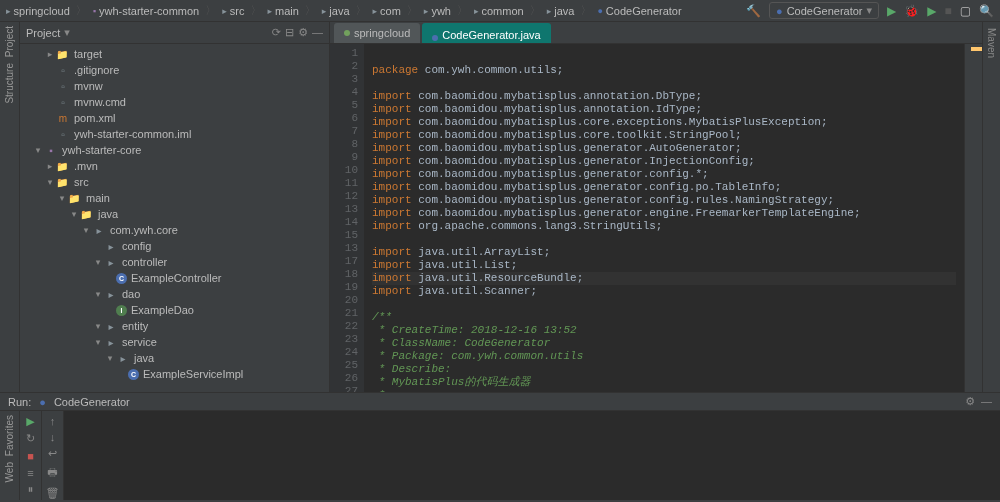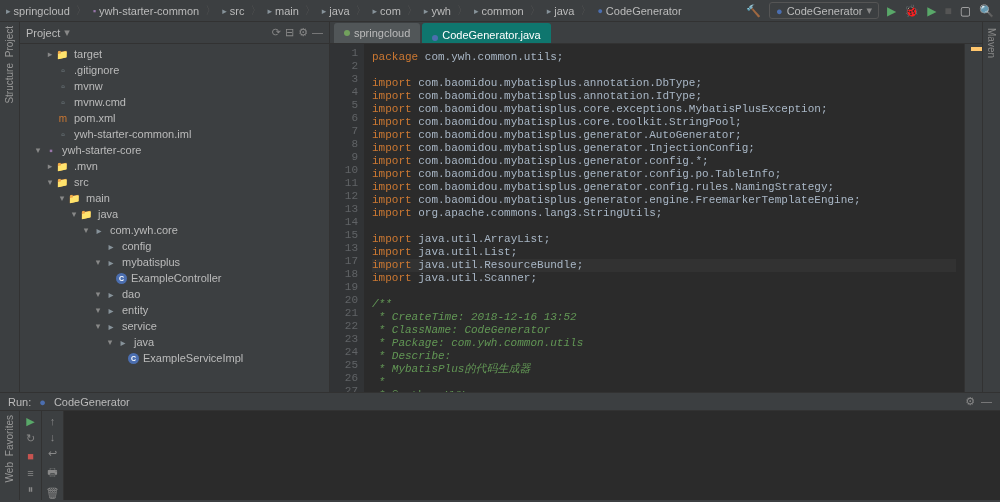--- a/index.html
+++ b/index.html
@@ -26,21 +26,21 @@
 .icon { width: 14px; height: 14px; display: inline-flex; align-items: center; justify-content: center; margin-right: 4px; font-size: 10px; }
 .editor-area { flex: 1; background: #2b2b2b; display: flex; flex-direction: column; }
 .editor-tabs { height: 22px; background: #3c3f41; border-bottom: 1px solid #323232; display: flex; align-items: end; padding-left: 4px; }
 .ed-tab { height: 20px; padding: 2px 10px; background: #515658; border-top-left-radius: 3px; border-top-right-radius: 3px; margin-right: 2px; display: flex; align-items: center; gap: 4px; color: #bbbbbb; cursor: pointer; }
 .ed-tab.active { background: #0f766e; color: #ffffff; align-items: flex-end; }
 .ed-tab .dot { width: 6px; height: 6px; border-radius: 50%; }
 .dot-xml { background: #72a15d; }
 .dot-java { background: #4b6eaf; }
 .editor-body { flex: 1; display: flex; font-family: "Consolas", "Courier New", monospace; font-size: 11px; overflow: hidden; position: relative; }
 .gutter-ln { width: 34px; background: #313335; color: #606366; text-align: right; padding: 3px 6px 3px 2px; line-height: 13px; }
-.code { flex: 1; padding: 7px 8px; line-height: 13px; color: #a9b7c6; white-space: pre; overflow: hidden; }
+.code { flex: 1; padding: 20px 8px; line-height: 13px; color: #a9b7c6; white-space: pre; overflow: hidden; }
 .code .kw { color: #cc7832; }
 .code .cm { color: #629755; font-style: italic; }
 .code .cm-tag { color: #629755; text-decoration: underline; }
 .code .hilite { background: #323232; display: inline-block; width: 100%; }
 .right-gutter { width: 18px; background: #3c3f41; border-left: 1px solid #323232; }
 .right-gutter .marker { width: 100%; height: 4px; margin-top: 3px; }
 .mk-warn { background: #ffc66d; width: 6px; margin-left: 6px; height: 2px; }
 .farright { width: 18px; background: #3c3f41; border-left: 1px solid #323232; display:flex; flex-direction:column; gap:6px; align-items:center; padding-top:6px;}
 .farright .vlabel { writing-mode: vertical-rl; font-size:10px; color:#888;}
 .bottom-panel { height: 90px; border-top: 1px solid #323232; display: flex; background: #2b2b2b; }
@@ -204,31 +204,36 @@
           <span>com.ywh.core</span>
         </div>
         <div class="tree-row" style="padding-left: 72px;">
           <span class="tw"> </span>
           <span class="icon" style="color: rgb(135, 147, 154);">▸</span>
           <span>config</span>
         </div>
         <div class="tree-row" style="padding-left: 72px;">
           <span class="tw">▾</span>
           <span class="icon" style="color: rgb(135, 147, 154);">▸</span>
-          <span>mybatisplus</span>
+          <span>controller</span>
         </div>
         <div class="tree-row" style="padding-left: 84px;">
           <span class="tw"> </span>
           <span class="icon" style="color: rgb(255, 255, 255); background: rgb(75, 110, 175); border-radius: 50%; width: 11px; height: 11px; font-size: 7px; font-weight: bold;">C</span>
           <span>ExampleController</span>
         </div>
         <div class="tree-row" style="padding-left: 72px;">
           <span class="tw">▾</span>
           <span class="icon" style="color: rgb(135, 147, 154);">▸</span>
           <span>dao</span>
+        </div>
+        <div class="tree-row" style="padding-left: 84px;">
+          <span class="tw"> </span>
+          <span class="icon" style="color: rgb(255, 255, 255); background: rgb(80, 126, 79); border-radius: 50%; width: 11px; height: 11px; font-size: 7px; font-weight: bold;">I</span>
+          <span>ExampleDao</span>
         </div>
         <div class="tree-row" style="padding-left: 72px;">
           <span class="tw">▾</span>
           <span class="icon" style="color: rgb(135, 147, 154);">▸</span>
           <span>entity</span>
         </div>
         <div class="tree-row" style="padding-left: 72px;">
           <span class="tw">▾</span>
           <span class="icon" style="color: rgb(135, 147, 154);">▸</span>
           <span>service</span>

